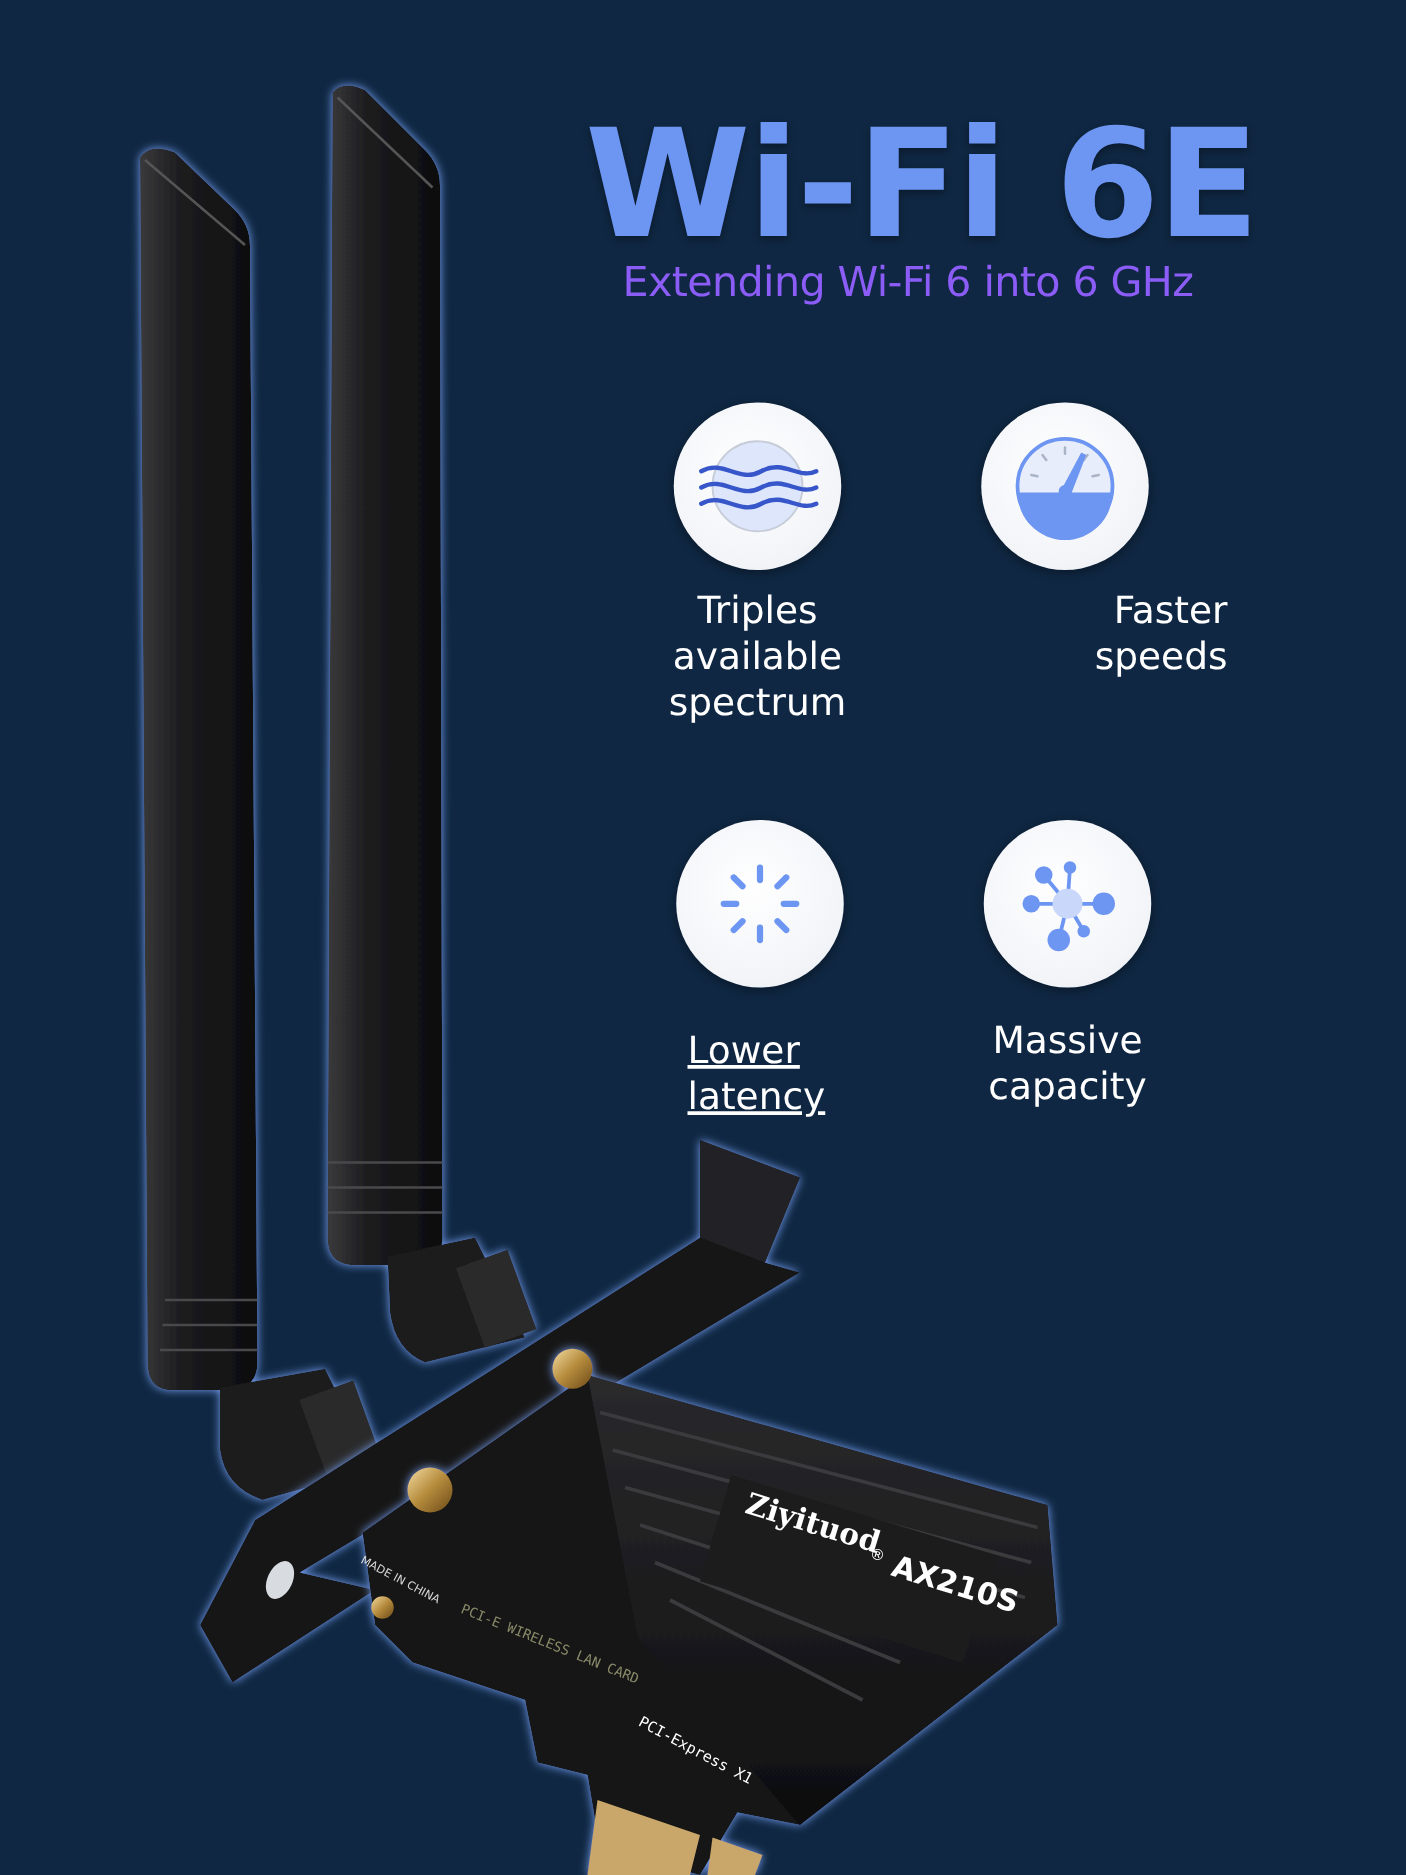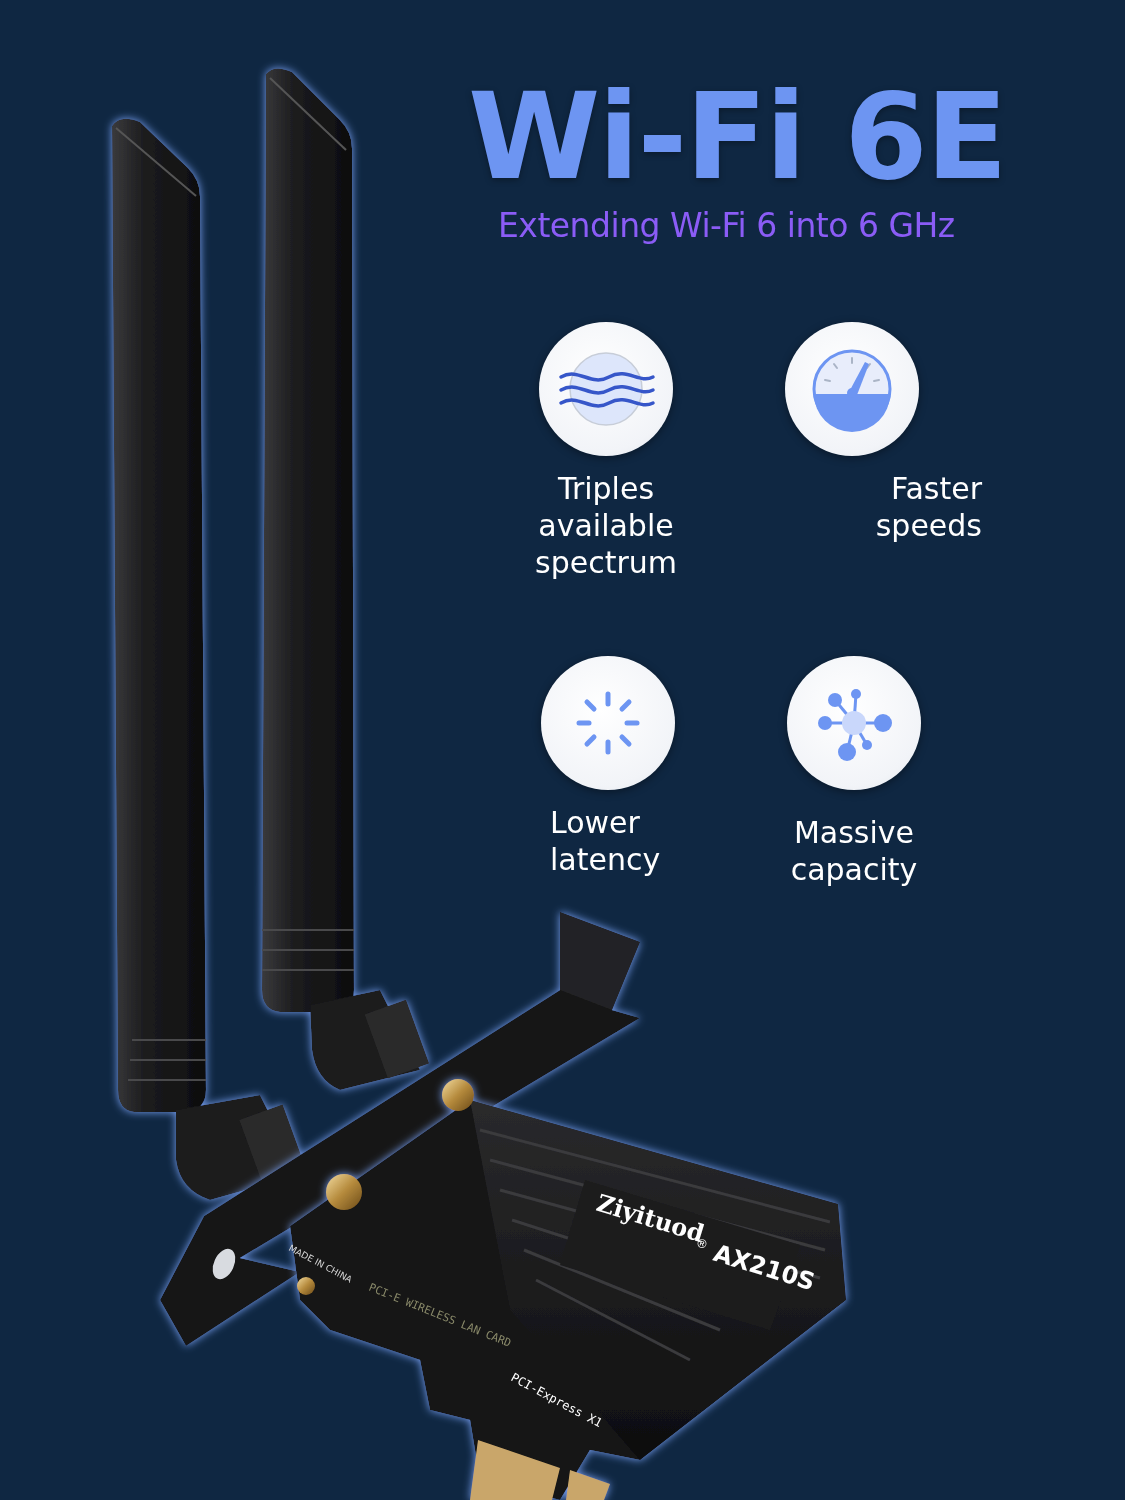--- a/index.html
+++ b/index.html
@@ -2,21 +2,21 @@
 <html><head>
 <meta charset="utf-8">
 <style>
   html, body { margin:0; padding:0; }
   body {
     width:1125px; height:1500px; overflow:hidden; position:relative;
     background:#0f2742;
     font-family:"DejaVu Sans", "Liberation Sans", sans-serif;
   }
   .title {
-    position:absolute; left:468px; top:77px; width:560px;
+    position:absolute; left:468px; top:89px; width:560px;
     font-size:120px; font-weight:bold; letter-spacing:-2px;
     color:#6d95f2; line-height:1;
     text-shadow:0 2px 6px rgba(0,0,0,0.35);
     white-space:nowrap;
   }
   .subtitle {
     position:absolute; left:498px; top:206px;
     font-size:33px; color:#8b5cf6; white-space:nowrap; letter-spacing:-0.5px;
   }
   .feature { position:absolute; width:260px; text-align:center; }
@@ -28,21 +28,21 @@
   }
   .feature .circle svg { position:absolute; left:0; top:0; width:134px; height:134px; }
   .feature .label {
     color:#ffffff; font-size:30px; line-height:37px; margin-top:20px; white-space:pre-line;text-align:center;
   }
   #f1 { left:476px; top:322px; }
   #f2 { left:722px; top:322px; }
   #f3 { left:478px; top:656px; }
   #f4 { left:724px; top:656px; }
   #f1 .label { margin-top:14px; }
-  #f3 .label { text-align:left; padding-left:72px; margin-top:14px; }
+  #f3 .label { text-align:left; padding-left:72px; margin-top:32px;text-decoration:underline; }
   #f4 .label { margin-top:24px; }
   #f2 .label { text-align:right; padding-left:72px; margin-top:14px; }
   .product { position:absolute; left:0; top:0; width:1125px; height:1500px; }
 </style>
 </head>
 <body>
 
 <svg class="product" viewBox="0 0 1125 1500" xmlns="http://www.w3.org/2000/svg">
   <defs>
     <filter id="glow" x="-20%" y="-20%" width="140%" height="140%">

